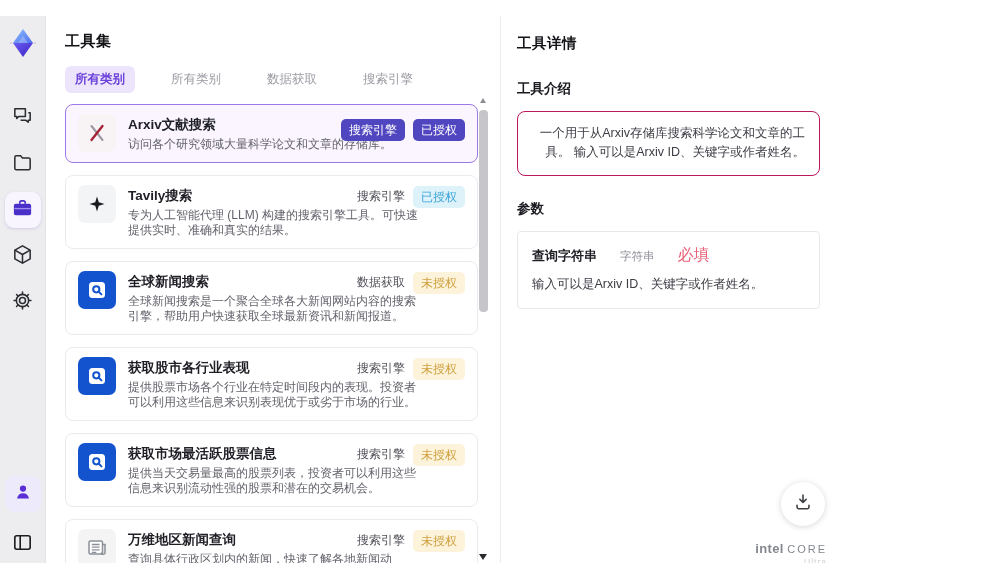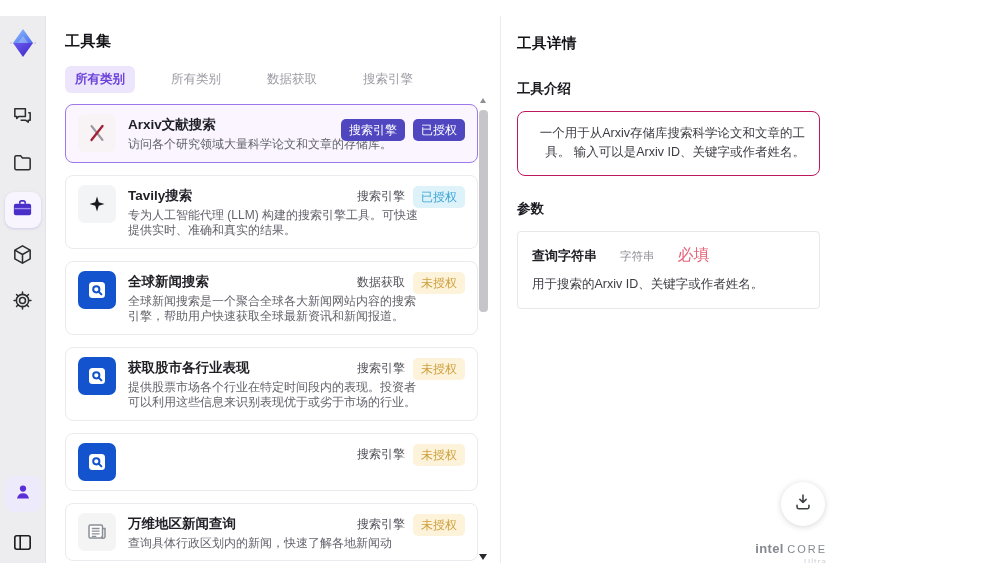--- a/index.html
+++ b/index.html
@@ -234,20 +234,24 @@
       </div>
 
       <div class="card">
         <div class="tool-icon icon-blue">
           <svg width="24" height="24" viewBox="0 0 24 24">
             <rect x="4" y="4" width="16" height="16" rx="3.5" fill="#ffffff"></rect>
             <circle cx="11.3" cy="11.3" r="3.1" fill="none" stroke="#1353cd" stroke-width="2"></circle>
             <line x1="13.8" y1="13.8" x2="16.4" y2="16.4" stroke="#1353cd" stroke-width="2" stroke-linecap="round"></line>
           </svg>
         </div>
+        <div class="tool-body">
+          <div class="tool-name">获取市场最活跃股票信息</div>
+          <div class="tool-desc">提供当天交易量最高的股票列表，投资者可以利用这些信息来识别流动性强的股票和潜在的交易机会。</div>
+        </div>
         <div class="meta">
           <span class="cat-text">搜索引擎</span>
           <span class="badge badge-yellow">未授权</span>
         </div>
       </div>
 
       <div class="card">
         <div class="tool-icon icon-news">
           <svg width="24" height="24" viewBox="0 0 24 24" fill="none" stroke="#8b8f97" stroke-width="1.5">
             <rect x="4" y="5" width="13.5" height="13" rx="1.5" fill="#ffffff"></rect>
@@ -280,21 +284,21 @@
     <div class="section-heading">工具介绍</div>
     <div class="info-box">一个用于从Arxiv存储库搜索科学论文和文章的工具。 输入可以是Arxiv ID、关键字或作者姓名。</div>
 
     <div class="section-heading">参数</div>
     <div class="param-box">
       <div class="param-head">
         <span class="param-name">查询字符串</span>
         <span class="param-type">字符串</span>
         <span class="param-required">必填</span>
       </div>
-      <div class="param-desc">用于搜索的Arxiv ID、关键字或作者姓名。</div>
+      <div class="param-desc">输入可以是Arxiv ID、关键字或作者姓名。</div>
     </div>
   </div>
 
   <div class="fab">
     <span>
       <svg width="22" height="22" viewBox="0 0 24 24" fill="none" stroke="#3c4043" stroke-width="1.7" stroke-linecap="round" stroke-linejoin="round">
         <path d="M12 4.5v8m0 0l-3.4-3.4M12 12.5l3.4-3.4"></path>
         <path d="M5.5 15.5v2a1.8 1.8 0 0 0 1.8 1.8h9.4a1.8 1.8 0 0 0 1.8-1.8v-2"></path>
       </svg>
     </span>

